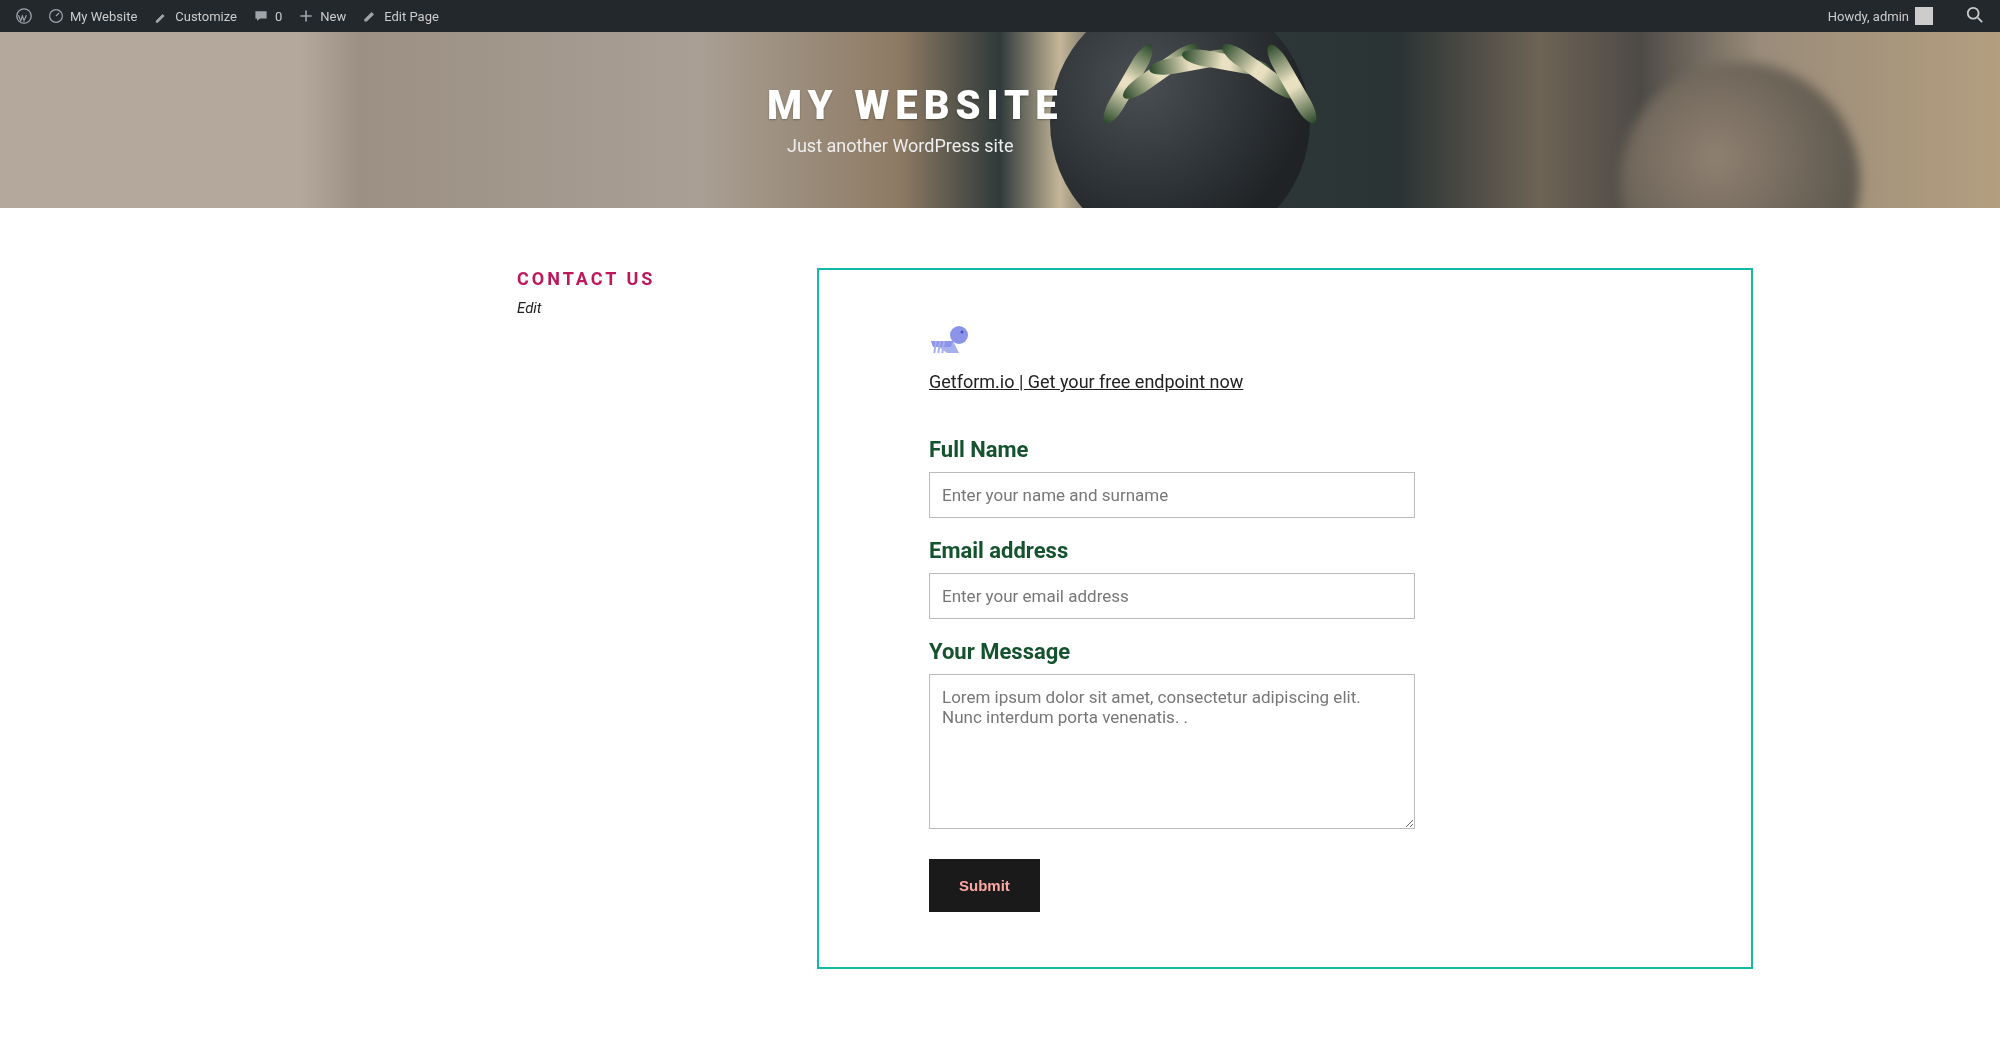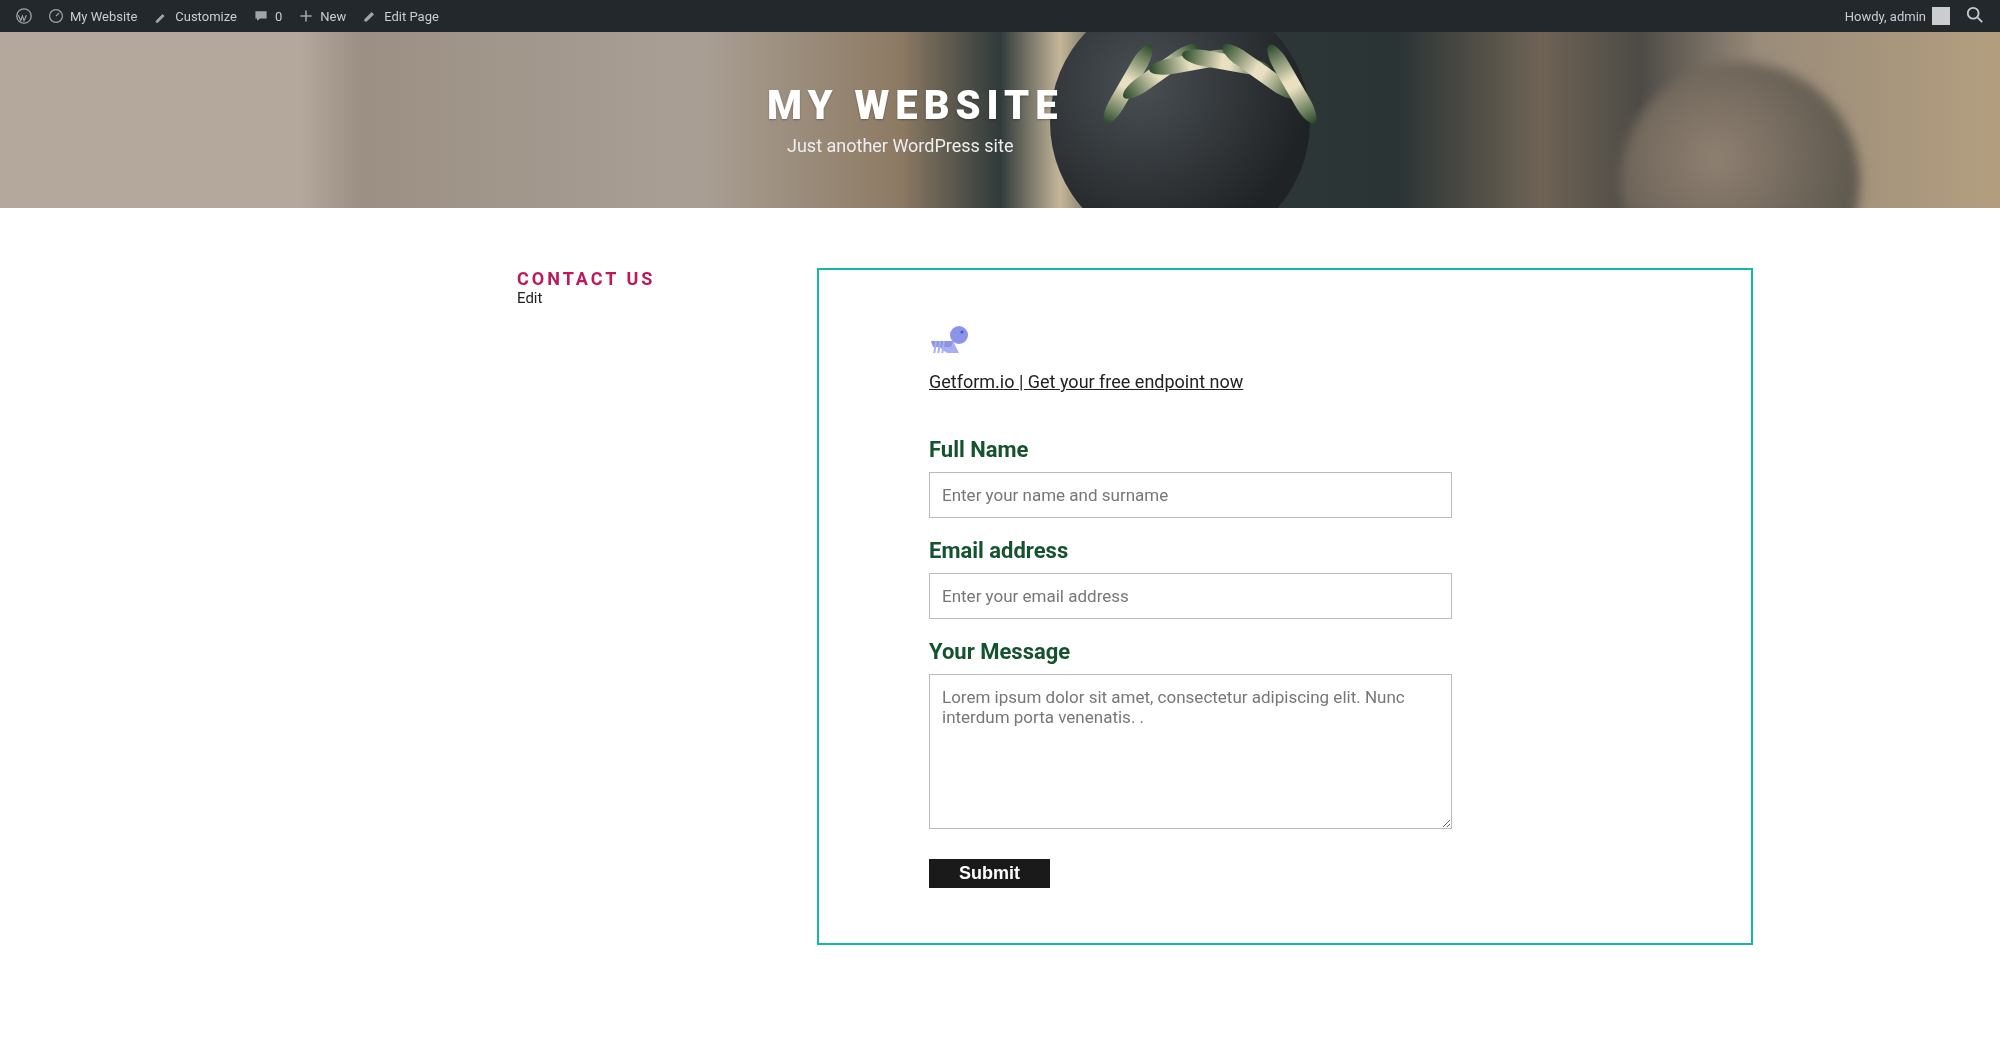--- a/index.html
+++ b/index.html
@@ -10,21 +10,21 @@
     background: #23282d;
     color: #ccc;
     height: 32px;
     display: flex;
     align-items: center;
     padding: 0 8px;
     font-size: 13px;
     justify-content: space-between;
   }
   .admin-left { display: flex; align-items: center; gap: 0; }
-  .admin-right { display: flex; align-items: center; gap: 0; }
+  .admin-right { display: flex; align-items: center; gap: 17px; }
   .admin-item { display: flex; align-items: center; gap: 6px; padding: 0 8px; height: 32px; cursor: pointer; color: #ccc; }
   .admin-item svg { fill: #a0a5aa; width: 16px; height: 16px; }
   .avatar-square { width: 18px; height: 18px; background: #ccc; }
   .search-btn { padding: 0 8px; cursor: pointer; }
 
   
   .hero {
     height: 176px;
     position: relative;
     overflow: hidden;
@@ -66,57 +66,57 @@
     position: absolute; top: 30px; left: 1620px;
     width: 240px; height: 240px; border-radius: 50%;
     background: radial-gradient(circle at 40% 40%, #8f8071, #5e584e 70%);
     filter: blur(6px);
   }
 
   
   .content { display: flex; padding: 60px 0 80px 517px; }
   .sidebar { width: 300px; padding-right: 40px; }
   .page-title { font-size: 18px; font-weight: 700; letter-spacing: 3px; color: #be185d; }
-  .edit-link { font-size: 15px; color: #222; cursor: pointer; }
+  .edit-link { margin-top: 10px; font-size: 15px; color: #222; cursor: pointer; font-style: italic; }
 
   .form-block {
     border: 2px solid #14b8a6;
     width: 936px;
     padding: 55px 110px 55px 110px;
     background: #fff;
   }
   .bird-row { margin-bottom: 8px; }
   .getform-link {
     display: inline-block;
     color: #222;
     font-size: 18px;
     text-decoration: underline;
     margin-bottom: 45px;
     cursor: pointer;
   }
   .form-group { margin-bottom: 20px; }
   .form-label { font-size: 22px; font-weight: 700; color: #14532d; margin-bottom: 10px; display: block; }
   .form-input, .form-textarea {
-    width: 523px;
+    width: 486px;
     padding: 12px 12px;
     font-size: 17px;
     border: 1px solid #bbb;
     background: #fff;
     font-family: inherit;
     color: #333;
   }
   .form-input::placeholder, .form-textarea::placeholder { color: #777; }
   .form-textarea { height: 155px; resize: both; }
   .submit-btn {
     background: #1a1a1a;
-    color: #ffffff;
+    color: #fca5a5;
     font-weight: 700;
-    font-size: 18px;
+    font-size: 15px;
     border: none;
-    padding: 4px 30px;
+    padding: 18px 30px;
     cursor: pointer;
     margin-top: 6px;
   }
 </style>
 </head>
 <body>
 
 <div class="admin-bar">
   <div class="admin-left">
     <div class="admin-item">

